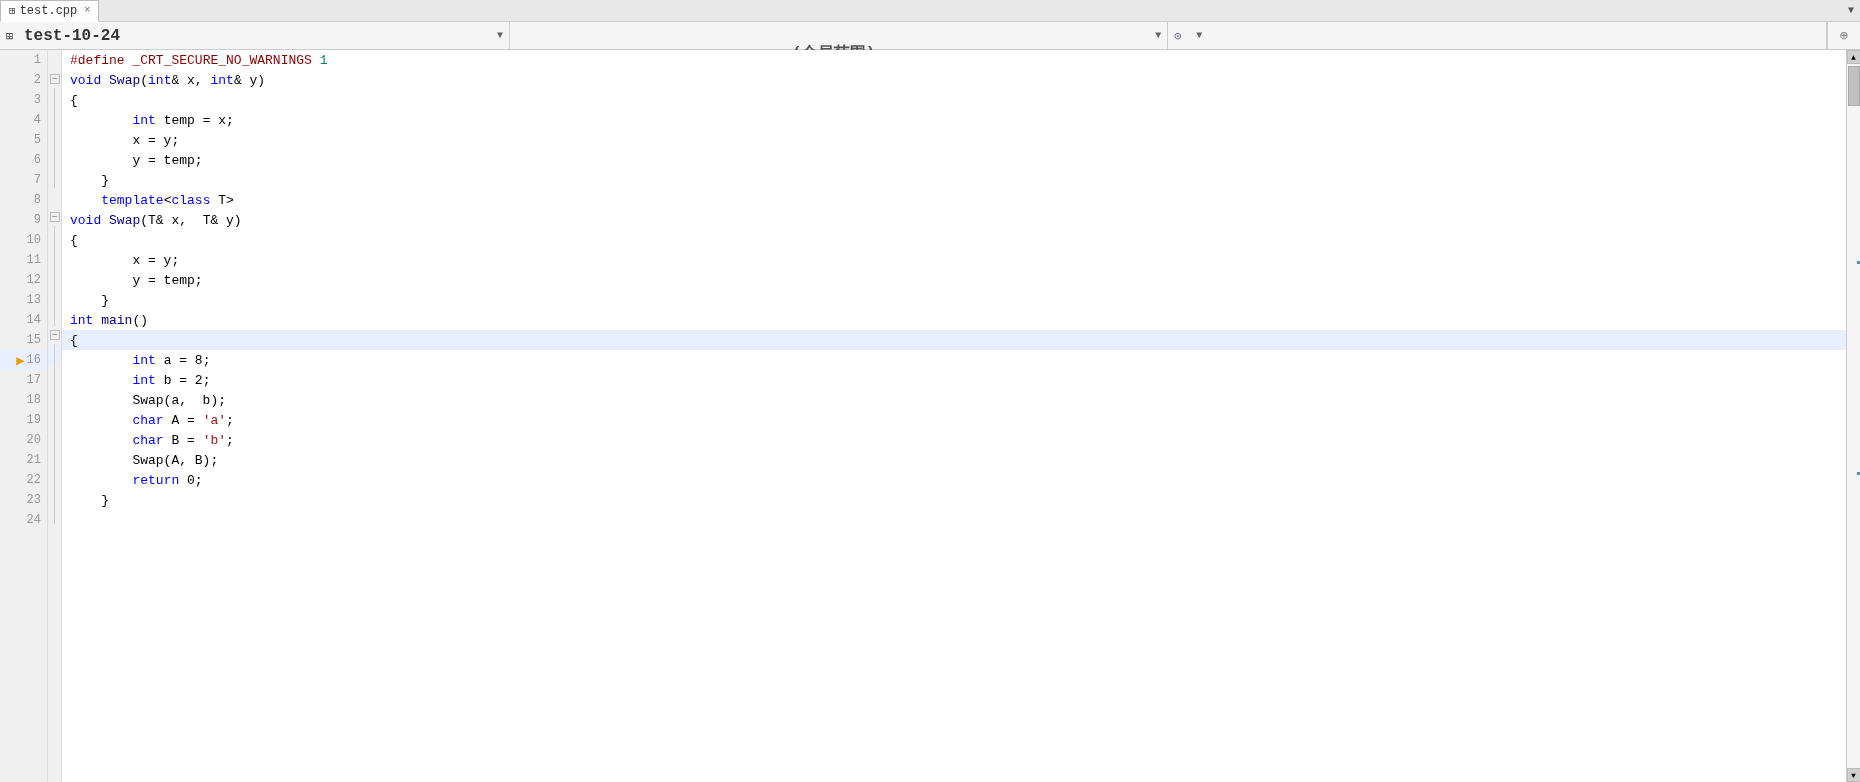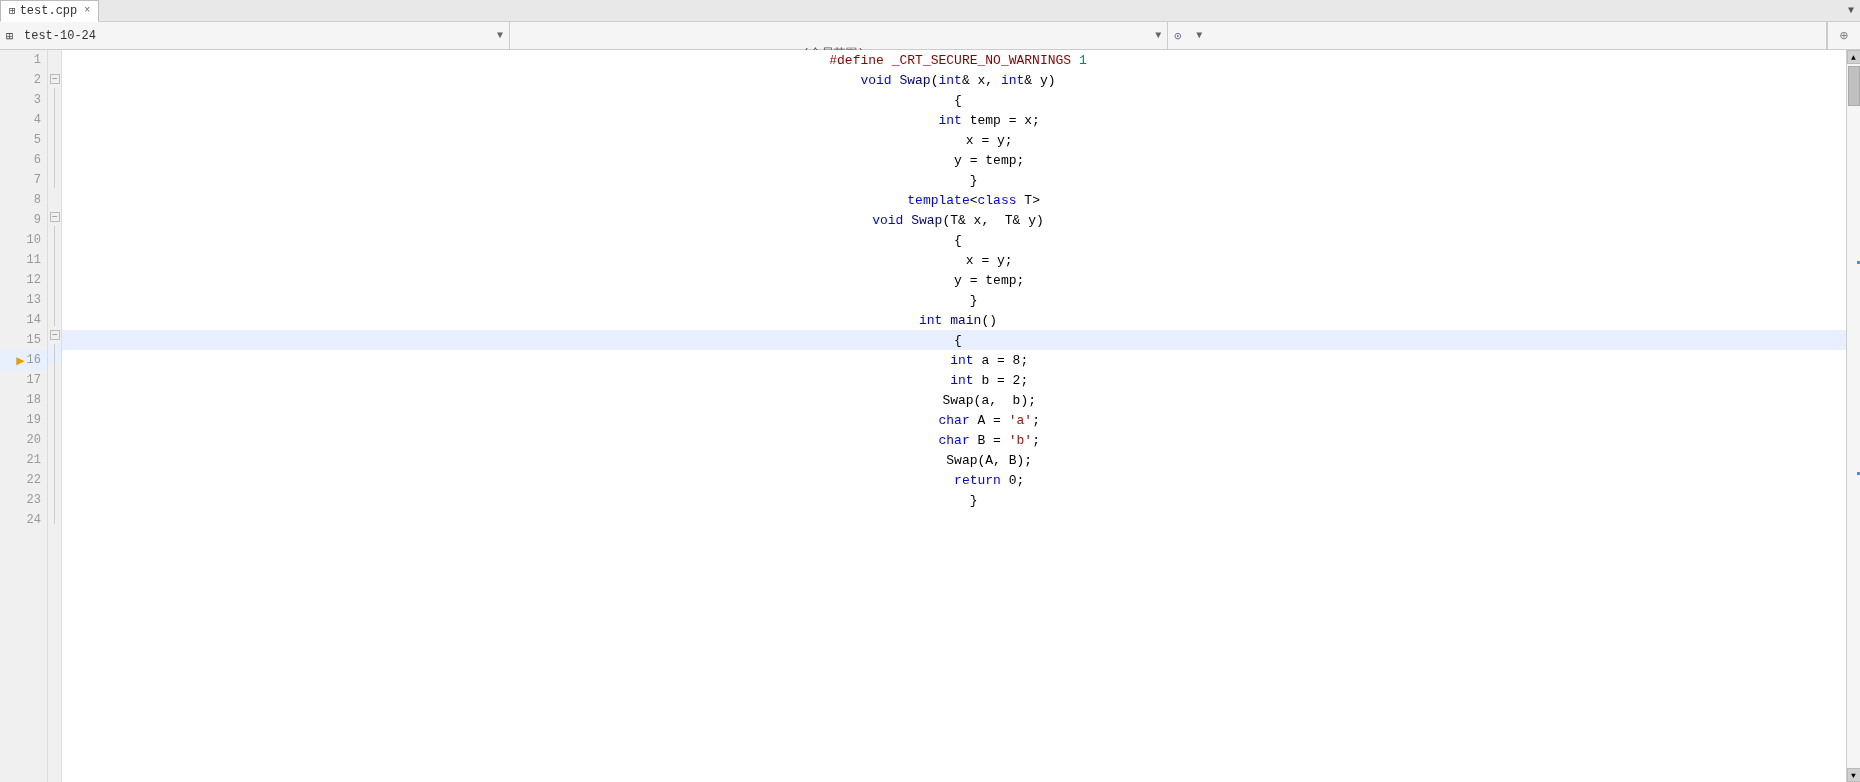--- a/index.html
+++ b/index.html
@@ -72,23 +72,24 @@
     .toolbar-section:last-child {
       border-right: none;
     }
     .toolbar-icon {
       width: 14px;
       height: 14px;
       margin-right: 4px;
       flex-shrink: 0;
     }
     .toolbar-label {
-      font-size: 12px;
+      font-size: 16px;
       color: #333;
       flex: 1;
+      font-weight: bold;
     }
     .toolbar-arrow {
       font-size: 10px;
       color: #666;
       margin-left: 4px;
     }
     .toolbar-pin {
       font-size: 12px;
       color: #666;
       padding: 0 6px;
@@ -152,21 +153,20 @@
       position: relative;
     }
     .code-line {
       display: flex;
       align-items: center;
       height: 20px;
       padding-left: 8px;
       white-space: pre;
       font-size: 13px;
       font-family: 'Courier New', Courier, monospace;
-      justify-content: center;
     }
     .code-line.highlighted {
       background: #e8f0ff;
     }
 
     
     .scrollbar-right {
       width: 14px;
       background: #f0f0f0;
       border-left: 1px solid #ccc;

